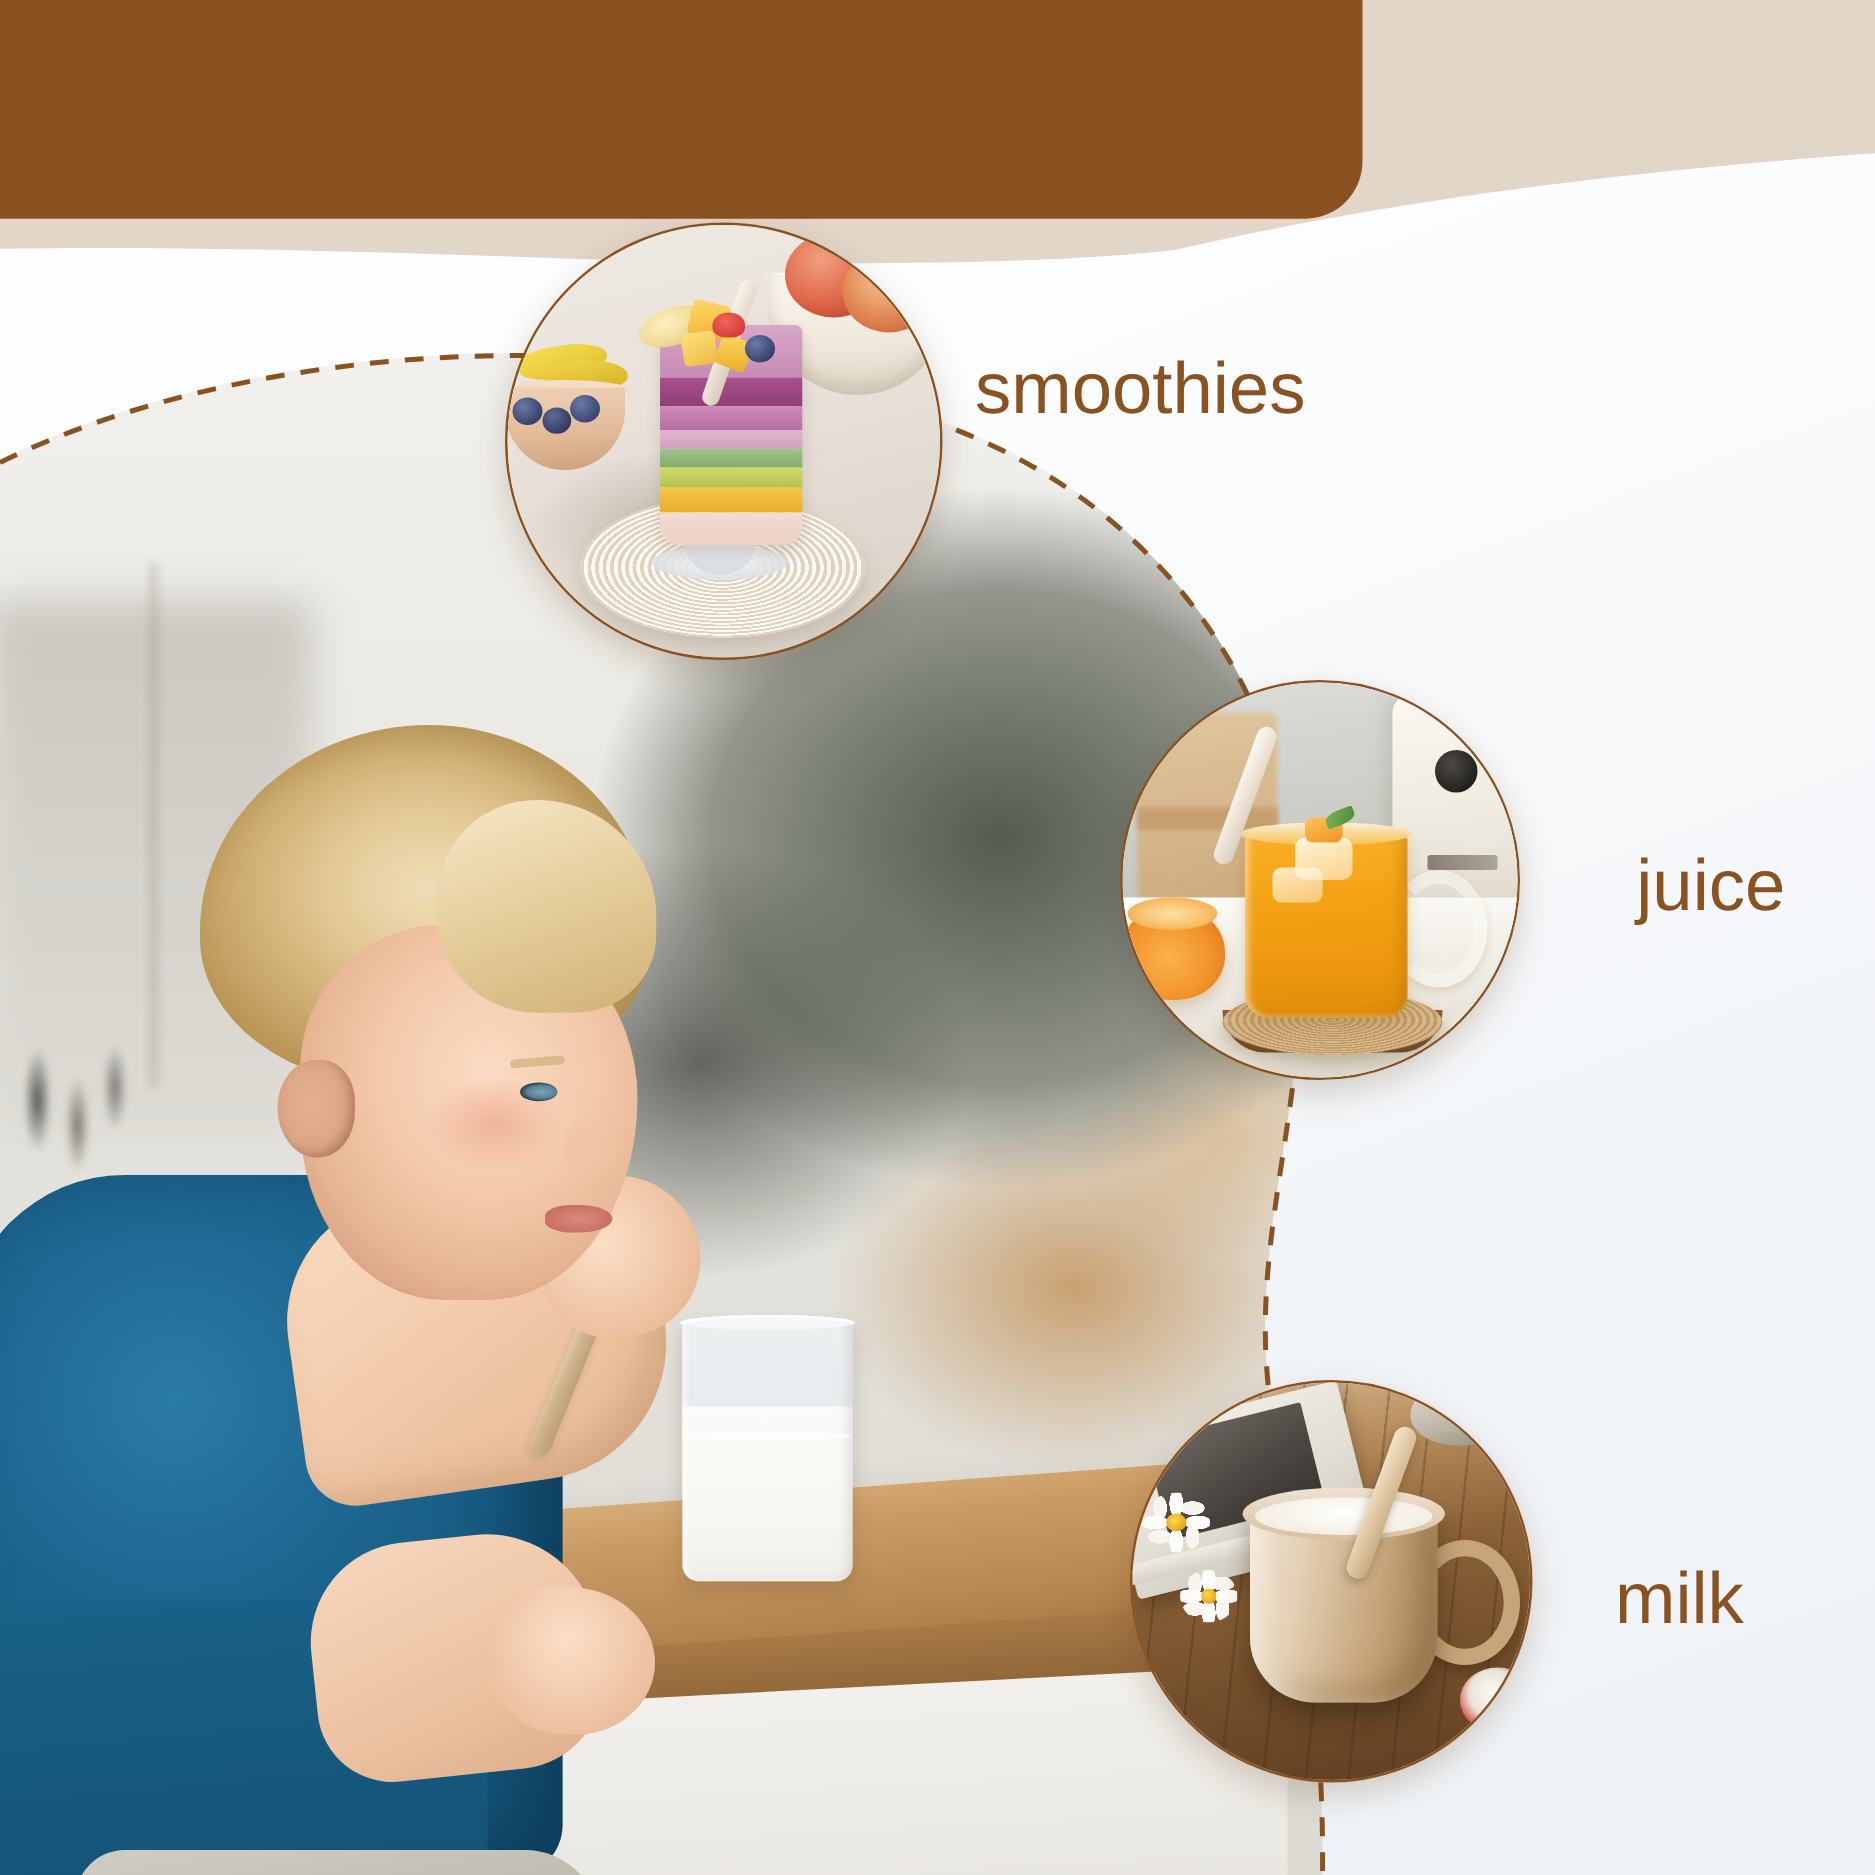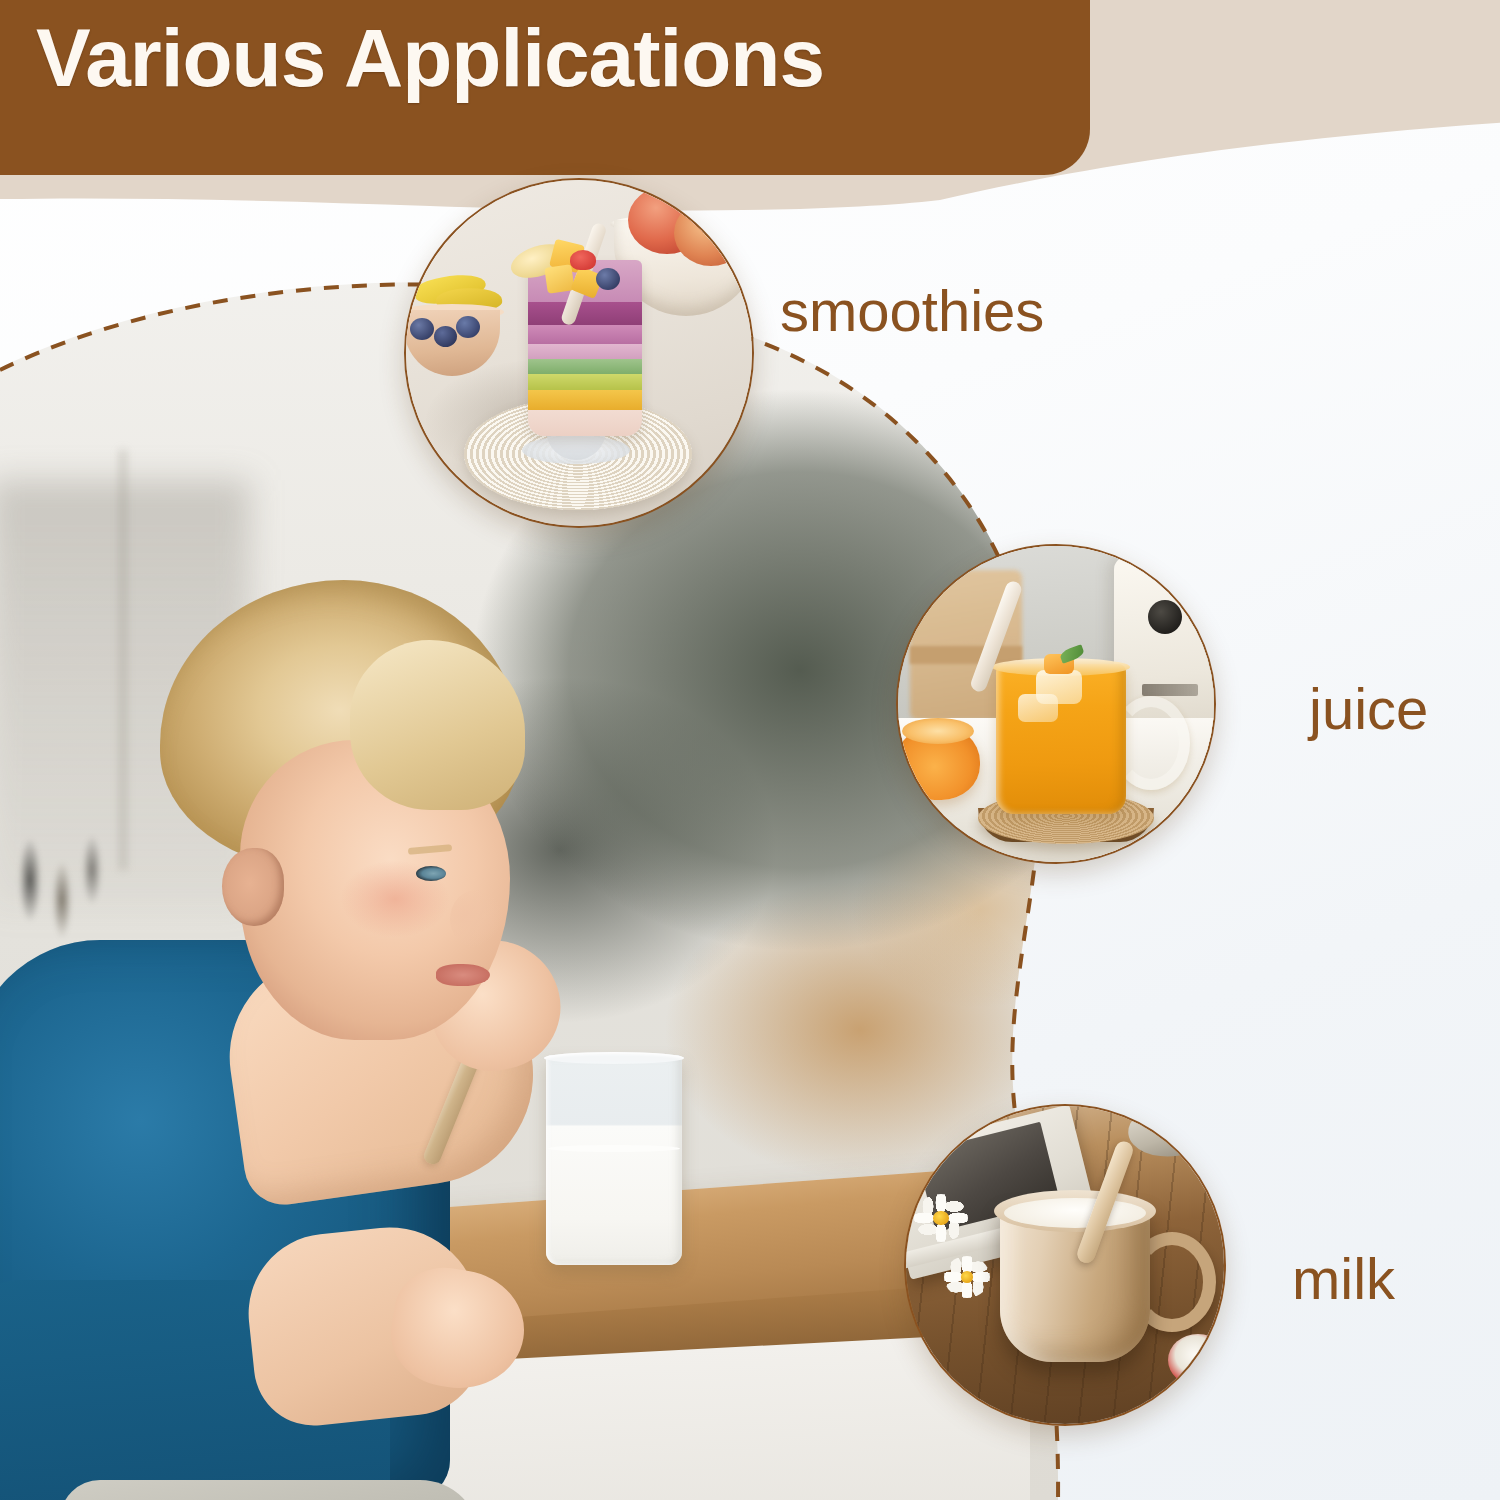--- a/index.html
+++ b/index.html
@@ -363,21 +363,20 @@
 
   <div class="hdr-beige">
     <svg width="1580" height="215" viewBox="0 0 1580 215" preserveAspectRatio="none">
       <path d="M0,0 L1580,0 L1580,120 C1300,138 1120,168 980,200
                C860,214 640,212 470,206 C300,200 140,196 0,200 Z" fill="#e2d6c9"></path>
       <path d="M0,0 L1580,0 L1580,148 C1320,166 1140,196 1000,224
                C880,238 640,236 470,230 C300,224 140,220 0,224 Z" fill="#f4f1ed" opacity="0"></path>
     </svg>
   </div>
   <div class="hdr-brown"></div>
-  <div class="hdr-title">Various Applications</div>
 
   <div class="circ c-smoothie">
     <div class="scene">
       <div class="sm-bg"></div>
       <div class="sm-shadow"></div>
       <div class="sm-bowlR-rim"></div>
       <div class="sm-bowlR"></div>
       <div class="sm-apple1"></div>
       <div class="sm-apple2"></div>
       <div class="sm-apple-leaf"></div>

